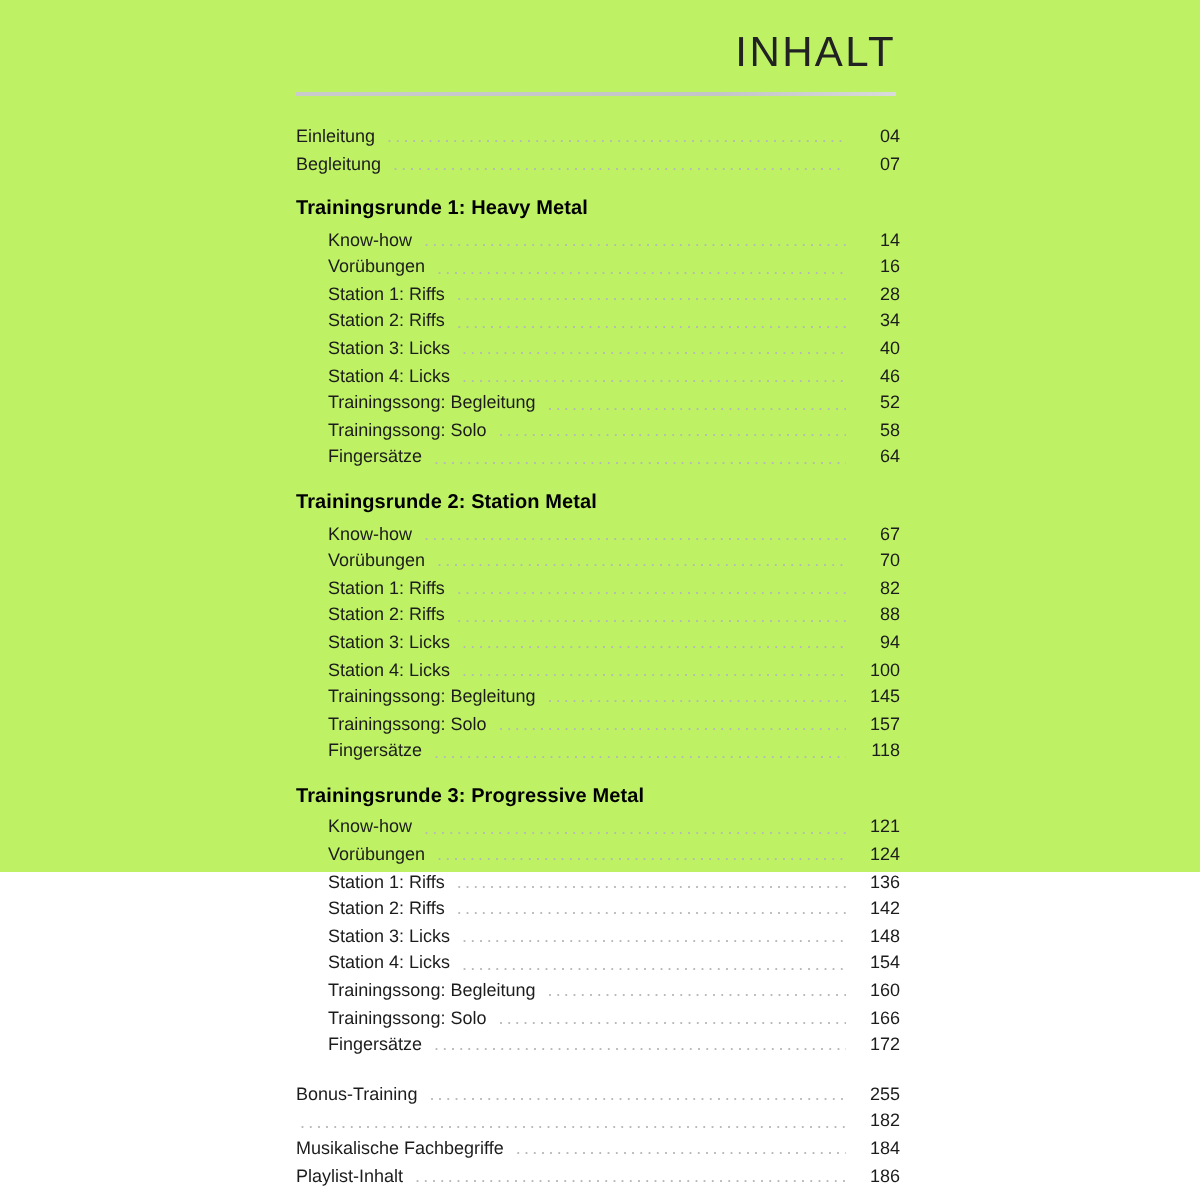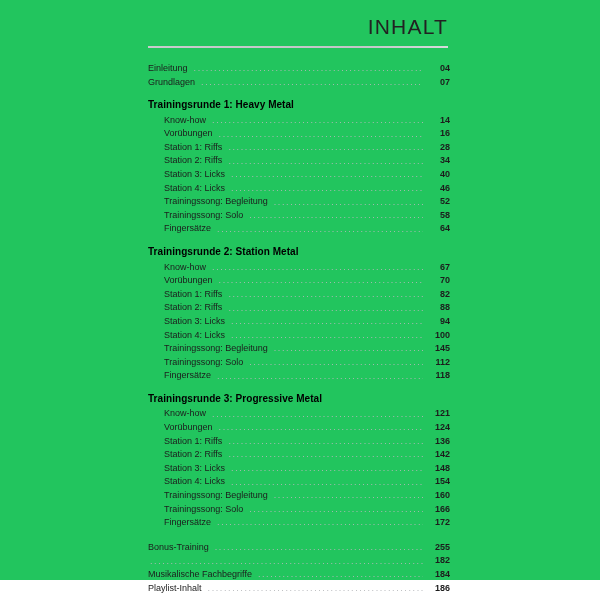--- a/index.html
+++ b/index.html
@@ -14,22 +14,22 @@
     color: #1a1a1a;
     overflow: hidden;
     position: relative;
   }
 
   .page {
     position: absolute;
     left: 0;
     top: 0;
     width: 600px;
-    height: 580px;
-    background: #22c55e;
+    height: 436px;
+    background: #bef264;
   }
 
   
   .header {
     position: absolute;
     left: 148px;
     top: 14px;
     width: 300px;
   }
   .page-title {
@@ -105,21 +105,20 @@
     bottom: 0px;
     white-space: nowrap;
   }
 
   .entry-page {
     flex: 0 0 auto;
     width: 22px;
     text-align: right;
     color: #1c1c1c;
     padding-left: 3px;
-    font-weight: bold;
   }
   .gap-med { height: 11px; }
 </style>
 </head>
 <body>
 
 <div class="page">
 
   <div class="header">
     <div class="page-title">INHALT</div>
@@ -128,21 +127,21 @@
 
   <div class="toc">
 
     <div class="group" id="front-matter">
         <div class="entry">
           <span class="entry-label">Einleitung</span>
           <span class="leader"></span>
           <span class="entry-page">04</span>
         </div>
         <div class="entry">
-          <span class="entry-label">Grundlagen</span>
+          <span class="entry-label">Begleitung</span>
           <span class="leader"></span>
           <span class="entry-page">07</span>
         </div>
       </div>
 
     <div id="sections">
         <div class="group">
           <div class="section-title">Trainingsrunde 1: Heavy Metal</div>
           <div class="entry indent">
             <span class="entry-label">Know-how</span>
@@ -223,21 +222,21 @@
             <span class="entry-page">100</span>
           </div>
           <div class="entry indent">
             <span class="entry-label">Trainingssong: Begleitung</span>
             <span class="leader"></span>
             <span class="entry-page">145</span>
           </div>
           <div class="entry indent">
             <span class="entry-label">Trainingssong: Solo</span>
             <span class="leader"></span>
-            <span class="entry-page">112</span>
+            <span class="entry-page">157</span>
           </div>
           <div class="entry indent">
             <span class="entry-label">Fingersätze</span>
             <span class="leader"></span>
             <span class="entry-page">118</span>
           </div>
         </div>
         <div class="group">
           <div class="section-title">Trainingsrunde 3: Progressive Metal</div>
           <div class="entry indent">

